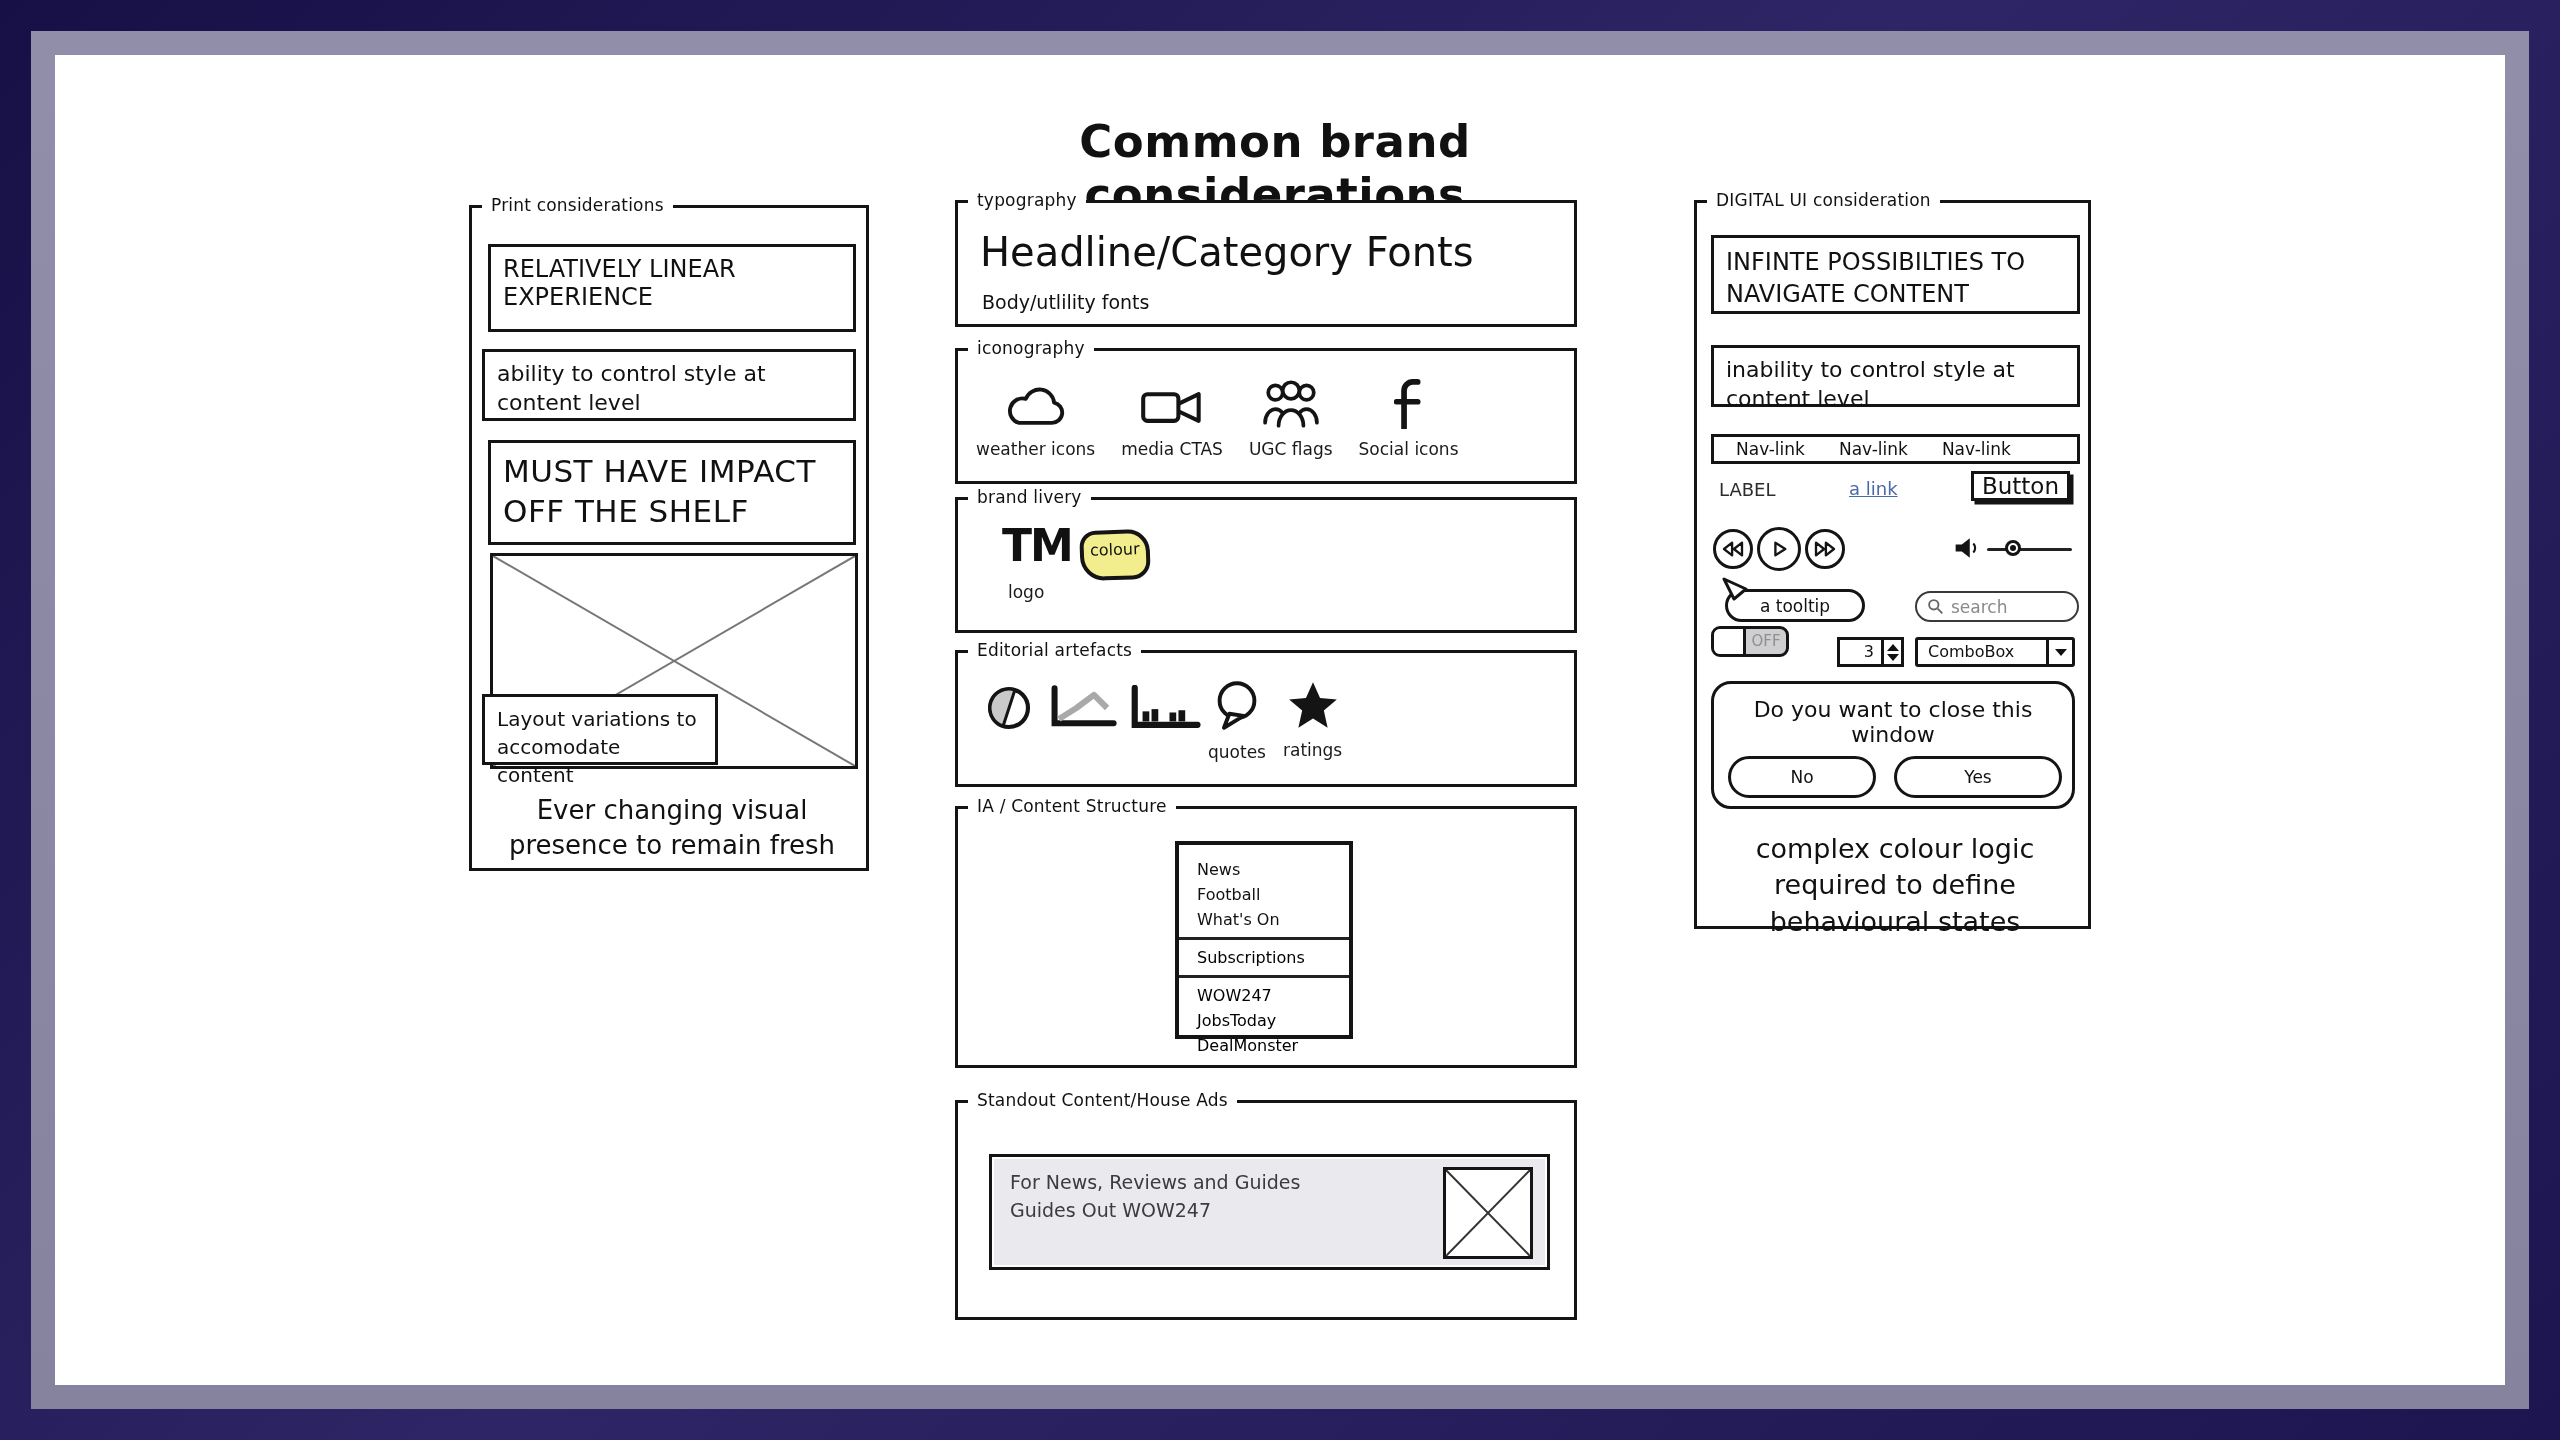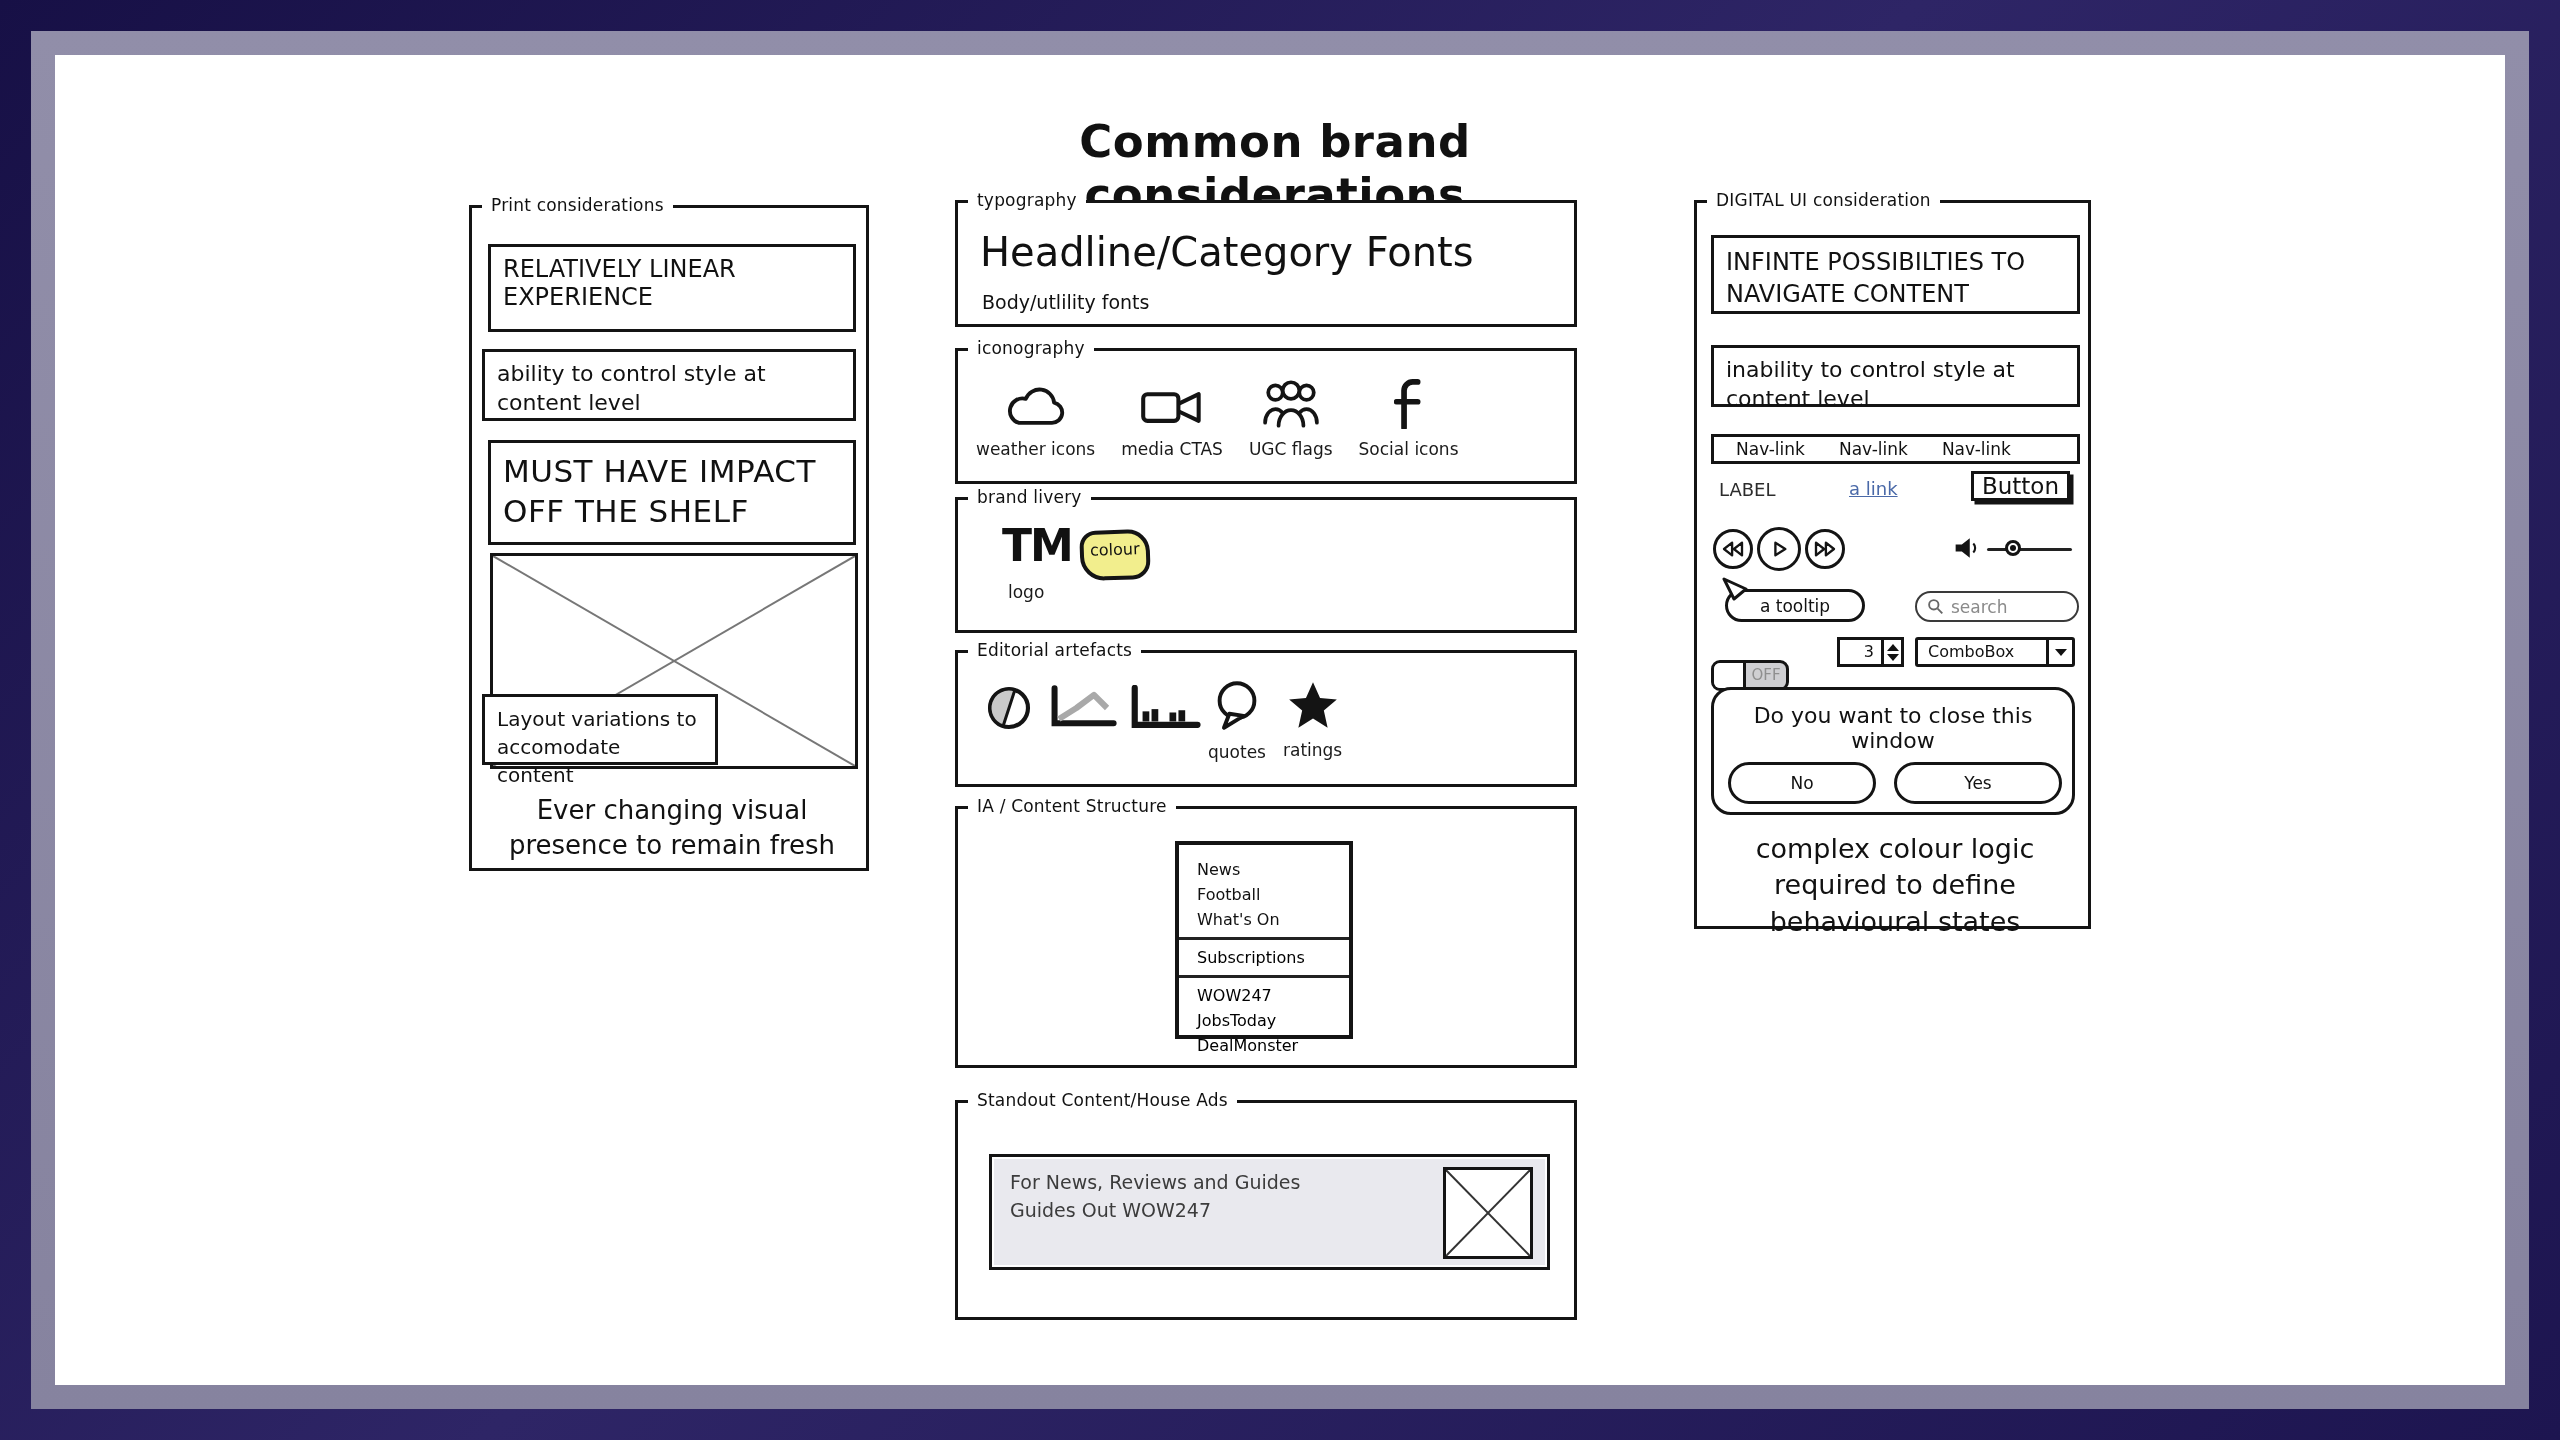--- a/index.html
+++ b/index.html
@@ -80,21 +80,21 @@
     align-items:center; justify-content:center; gap:3px; }
   .tri-up { width:0; height:0; border-left:6px solid transparent; border-right:6px solid transparent;
     border-bottom:7px solid #111; }
   .tri-down { width:0; height:0; border-left:6px solid transparent; border-right:6px solid transparent;
     border-top:7px solid #111; }
 
   .combo { position:absolute; border:3px solid #141414; border-radius:3px; background:#fff; display:flex; }
   .combo .val { flex:1; font-size:16px; line-height:23px; padding-left:10px; }
   .combo .drop { width:26px; border-left:3px solid #141414; display:flex; align-items:center; justify-content:center; }
 
-  .dialog { position:absolute; border:3px solid #141414; border-radius:20px; background:#fff;margin-top:6px; }
+  .dialog { position:absolute; border:3px solid #141414; border-radius:20px; background:#fff; }
   .dialog .dtitle { text-align:center; font-size:22px; margin-top:13px; }
   .pill { position:absolute; border:3px solid #141414; border-radius:22px; background:#fff;
     text-align:center; font-size:17px; }
 
   .vol-line { position:absolute; height:3px; background:#222; border-radius:2px; }
   .vol-knob { position:absolute; width:16px; height:16px; border:3.5px solid #141414;
     border-radius:50%; background:#fff; }
   .vol-dot { position:absolute; width:6px; height:6px; border-radius:50%; background:#111; }
 </style>
 </head>
@@ -302,21 +302,21 @@
       </div>
 
       <div class="searchbox" style="left:218px; top:388px; width:164px; height:31px;">
         <svg width="17" height="17" viewBox="0 0 20 20">
           <circle cx="8" cy="8" r="5.5" stroke="#666" stroke-width="2.2" fill="none"></circle>
           <line x1="12.5" y1="12.5" x2="18" y2="18" stroke="#666" stroke-width="2.2"></line>
         </svg>
         <input type="text" placeholder="search" style="">
       </div>
 
-      <div class="toggle" style="left:14px; top:457px; width:78px; height:31px;">
+      <div class="toggle" style="left:14px; top:423px; width:78px; height:31px;">
         <div class="knob"></div>
         <div class="state">OFF</div>
       </div>
 
       <div class="stepper" style="left:140px; top:434px; width:67px; height:30px;">
         <div class="val">3</div>
         <div class="arrows">
           <div class="tri-up"></div>
           <div class="tri-down"></div>
         </div>

